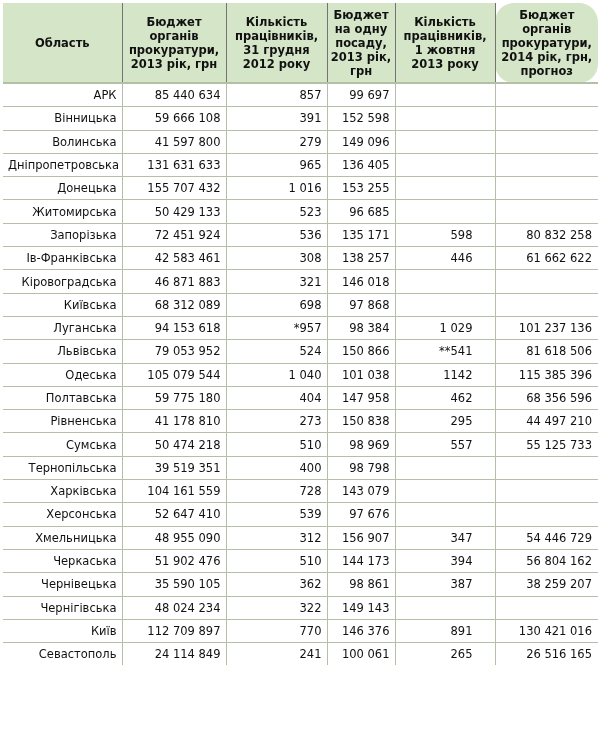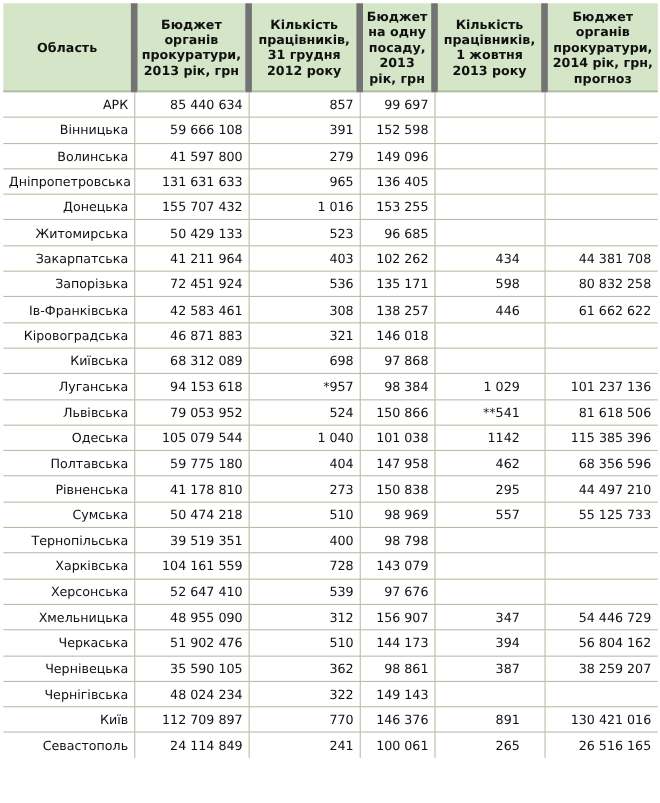--- a/index.html
+++ b/index.html
@@ -23,25 +23,25 @@
     thead th {
       background: #d5e5c8;
       font-weight: bold;
       text-align: center;
       vertical-align: middle;
       height: 79px;
       padding: 0 3px;
       line-height: 14px;
       font-size: 11.5px;
       border-left: 1px solid #b4c0a6;
-      border-right: 6px solid #737373;
+      border-right: 1px solid #737373;
       border-bottom: 2px solid #b4c0a6;
     }
     thead th:first-child { border-left: none; text-align: center; }
-    thead th:last-child { border-right: none; }
+    thead th:last-child { border-right: none; border-radius: 19px; }
     tbody td {
       height: 22.3px;
       padding: 0 5px;
       border: 1px solid #b4c0a6;
       white-space: nowrap;
       text-align: right;
       line-height: 14px;
     }
     tbody td:first-child { text-align: right; border-left: none; }
     tbody td:last-child { border-right: none; padding-right: 6px; }
@@ -113,28 +113,20 @@
       </tr>
       <tr>
         <td>Житомирська</td>
         <td>50 429 133</td>
         <td>523</td>
         <td>96 685</td>
         <td class="num4"></td>
         <td></td>
       </tr>
       <tr>
-        <td>Закарпатська</td>
-        <td>41 211 964</td>
-        <td>403</td>
-        <td>102 262</td>
-        <td class="num4">434</td>
-        <td>44 381 708</td>
-      </tr>
-      <tr>
         <td>Запорізька</td>
         <td>72 451 924</td>
         <td>536</td>
         <td>135 171</td>
         <td class="num4">598</td>
         <td>80 832 258</td>
       </tr>
       <tr>
         <td>Ів-Франківська</td>
         <td>42 583 461</td>

